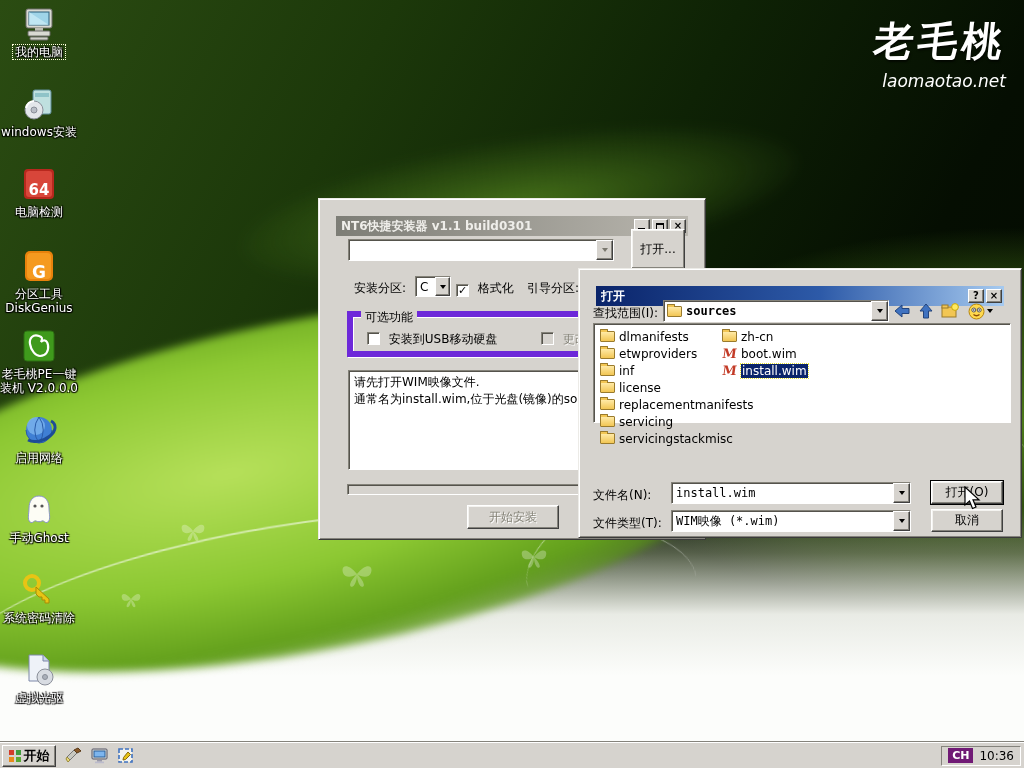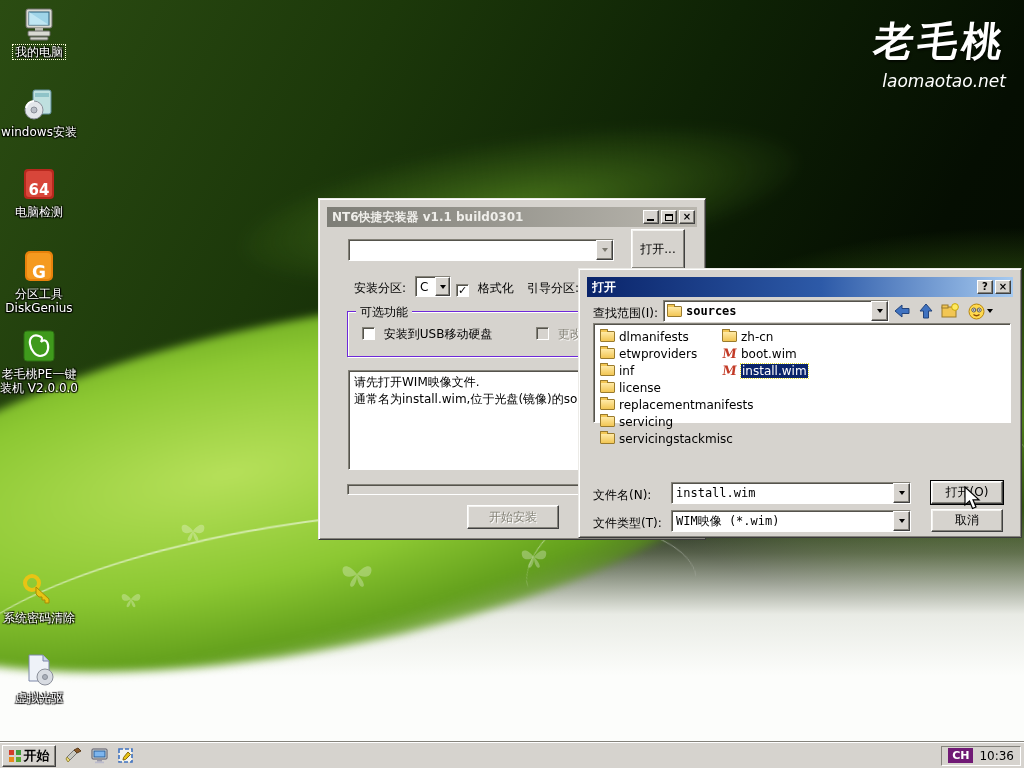--- a/index.html
+++ b/index.html
@@ -33,21 +33,21 @@
   .dicon .ic { width:36px; height:36px; margin:0 auto; position:relative; }
   .dicon .lbl { margin-top:3px; color:#fff; font-size:12px; line-height:14px;
     text-shadow:1px 1px 1px #000, -1px 1px 1px #000, 1px -1px 1px #000; }
   .dicon .lbl .focus { outline:1px dotted #ffd; padding:0 2px; }
   .badge-sq { position:absolute; inset:2px; border-radius:5px; display:flex; align-items:center; justify-content:center;
     color:#fff; font-weight:bold; font-size:16px;margin-top:12px; }
 
   
   .window { position:absolute; background:#d6d3ce;
     border:1px solid; border-color:#ecebe7 #3a3a3a #3a3a3a #ecebe7;
-    box-shadow:inset 1px 1px 0 #fff, inset -1px -1px 0 #85837c; padding:8px; }
+    box-shadow:inset 1px 1px 0 #fff, inset -1px -1px 0 #85837c; padding:17px; }
   .tbar { height:20px; display:flex; align-items:center; padding:0 2px 0 5px; color:#fff; font-weight:bold; }
   .tbar-inactive { background:linear-gradient(90deg,#7d7d76,#b9b6ae); color:#efeeea; }
   .tbar-active { background:linear-gradient(90deg,#0a246a,#2d5aa8 55%,#a6caf0); }
   .tbar .ttl { flex:1; font-size:12px; white-space:nowrap; overflow:hidden; }
   .tbtn { width:16px; height:14px; margin-left:2px; background:#d6d3ce; position:relative;
     border:1px solid; border-color:#fff #404040 #404040 #fff; box-shadow:inset -1px -1px 0 #85837c;
     display:flex; align-items:center; justify-content:center; color:#000; font-size:10px; font-weight:bold; line-height:1; }
   .glyph-min { position:absolute; left:3px; bottom:2px; width:7px; border-bottom:2px solid #000; }
   .glyph-max { width:8px; height:7px; border:1px solid #000; border-top-width:2px; }
 
@@ -62,21 +62,21 @@
   .combo-arrow { margin-left:auto; width:17px; align-self:stretch; background:#d6d3ce;
     border:1px solid; border-color:#fff #404040 #404040 #fff; box-shadow:inset -1px -1px 0 #85837c;
     display:flex; align-items:center; justify-content:center; }
   .tri-down { width:0; height:0; border:3px solid transparent; border-top:4px solid #000; margin-top:3px; }
 
   .cb { width:13px; height:13px; background:#fff; border:1px solid; border-color:#848279 #fff #fff #848279;
     box-shadow:inset 1px 1px 0 #55534c; display:inline-flex; align-items:center; justify-content:center;
     font-size:11px; font-weight:bold; color:#000; vertical-align:-2px; }
   .cb.gray { background:#d6d3ce; }
 
-  .grpbox { position:absolute; border:1px solid #6d28d9; box-shadow:inset 1px 1px 0 #fff, 1px 1px 0 #fff; }
+  .grpbox { position:absolute; border:6px solid #6d28d9; box-shadow:inset 1px 1px 0 #fff, 1px 1px 0 #fff; }
   .grpbox .cap { position:absolute; top:-8px; left:8px; background:#d6d3ce; padding:0 4px; font-size:12px; }
 
   .fico { display:inline-block; width:15px; height:11px; position:relative; flex:none;
     background:linear-gradient(#ffeaa6,#f2c654); border:1px solid #9a7b2d; border-radius:1px; }
   .fico::before { content:""; position:absolute; top:-3px; left:-1px; width:6px; height:2px;
     background:#f2c654; border:1px solid #9a7b2d; border-bottom:none; border-radius:1px 1px 0 0; }
   .mico { display:inline-block; width:15px; flex:none; text-align:center; color:#c33c28; font-weight:bold;
     font-family:"DejaVu Serif","Liberation Serif",serif; font-size:13px; line-height:12px; transform:skewX(-8deg); }
 
   .list-row { position:absolute; display:flex; align-items:center; gap:4px; height:15px; font-size:12px; white-space:nowrap; }
@@ -176,21 +176,42 @@
   <div class="dicon" style="top:328px">
     <div class="ic">
       <svg width="36" height="36" viewBox="0 0 36 36">
           <rect x="3" y="3" width="30" height="30" rx="3" fill="#3f9a1c" stroke="#2c6e12"></rect>
           <path d="M18 8 C12 6 8 10 9 16 C10 23 15 28 19 28 C25 28 28 23 27 17 C26 11 22 12 20 14 C22 10 21 9 18 8 Z" fill="none" stroke="#fff" stroke-width="2.2"></path>
         </svg>
     </div>
     <div class="lbl"><span>老毛桃PE一键</span><br><span>装机 V2.0.0.0</span></div>
   </div>
 
-
+  <div class="dicon" style="top:412px">
+    <div class="ic">
+      <svg width="36" height="36" viewBox="0 0 36 36">
+          <circle cx="18" cy="18" r="13" fill="#3f7fd4"></circle>
+          <circle cx="15" cy="14" r="9" fill="#7db5ee" opacity=".8"></circle>
+          <path d="M5 18 A13 13 0 0 0 31 18 M18 5 A22 22 0 0 0 18 31 M18 5 A22 22 0 0 1 18 31" stroke="#2a5ca8" fill="none"></path>
+          <path d="M30 9 A16 10 -20 0 1 7 28" stroke="#1d4c96" stroke-width="3" fill="none"></path>
+        </svg>
+    </div>
+    <div class="lbl">启用网络</div>
+  </div>
+
+  <div class="dicon" style="top:492px">
+    <div class="ic">
+      <svg width="36" height="36" viewBox="0 0 36 36">
+          <path d="M18 4 C11 4 8 10 8 16 C8 22 6 27 9 30 C12 32 13 28 15 29 C17 30 19 30 21 29 C23 28 24 32 27 30 C30 27 28 22 28 16 C28 10 25 4 18 4 Z" fill="#fdfdf5" stroke="#8a94c8"></path>
+          <circle cx="14" cy="14" r="1.6" fill="#555"></circle>
+          <circle cx="21" cy="14" r="1.6" fill="#555"></circle>
+        </svg>
+    </div>
+    <div class="lbl">手动Ghost</div>
+  </div>
 
   <div class="dicon" style="top:572px">
     <div class="ic">
       <svg width="36" height="36" viewBox="0 0 36 36">
           <circle cx="11" cy="11" r="7" fill="none" stroke="#e8c414" stroke-width="4"></circle>
           <path d="M15 15 L28 27 L28 31 L24 31 L24 28 L21 28 L21 25 L18 25 L15 22 Z" fill="#e8c414" stroke="#a88b06"></path>
         </svg>
     </div>
     <div class="lbl">系统密码清除</div>
   </div>

